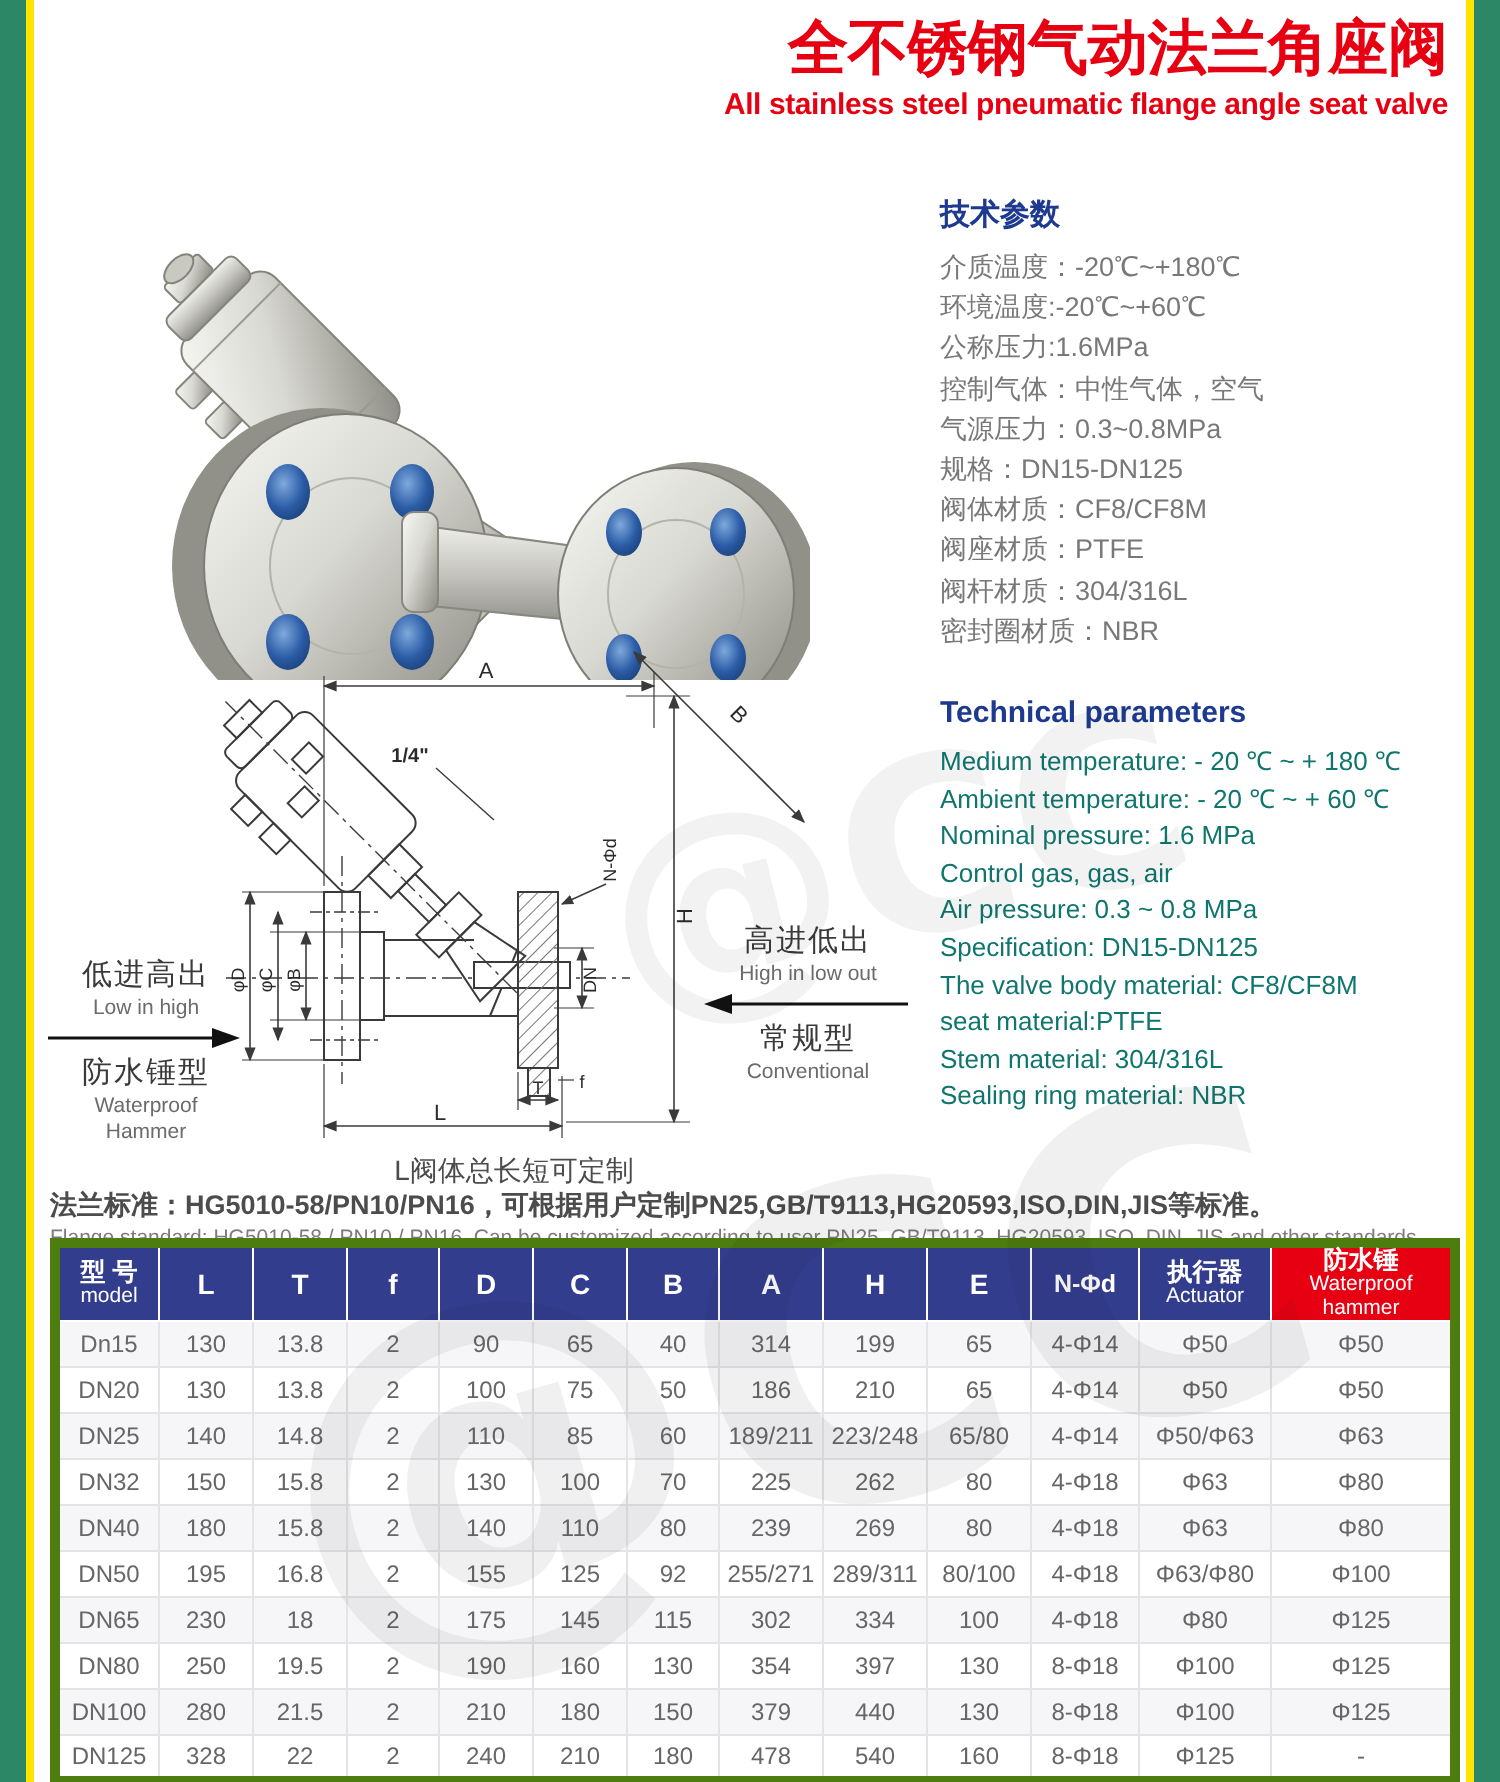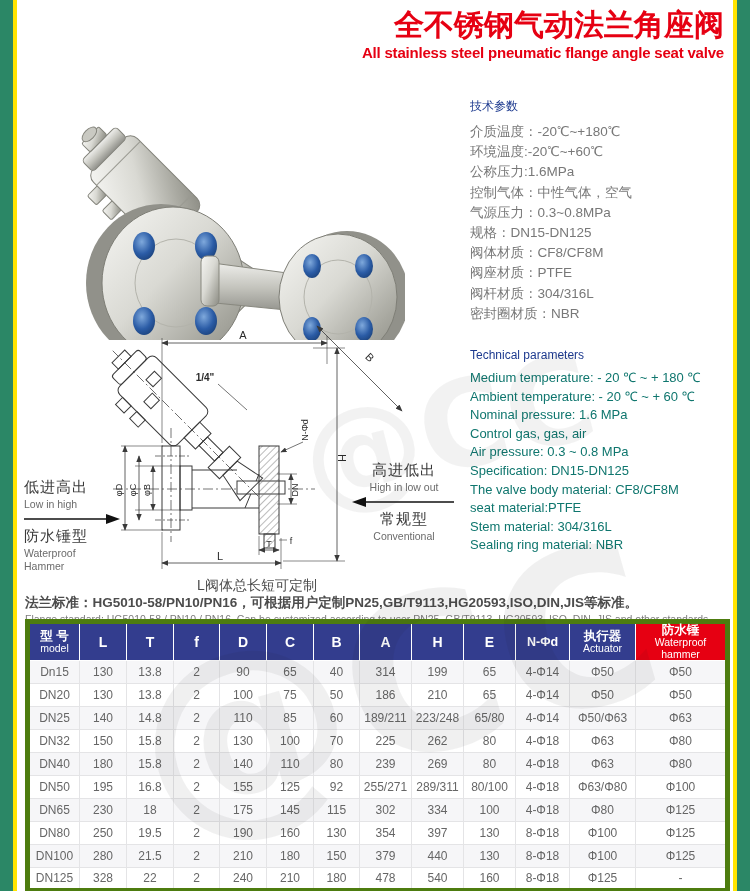--- a/index.html
+++ b/index.html
@@ -19,28 +19,28 @@
 
   .hdr{position:absolute;top:8px;right:26px;text-align:right}
   .title-cn{font-size:30px;font-weight:bold;color:var(--accent-red);line-height:1.1}
   .title-en{font-size:15px;font-weight:bold;color:var(--accent-red);margin-top:3px;letter-spacing:-0.2px}
 
   .photo{position:absolute;left:55px;top:50px;width:350px;height:290px}
 
   .params{position:absolute;width:262px}
   .params-cn{left:470px;top:98px}
   .params-en{left:470px;top:348px}
-  .params .p-title{font-size:12px;font-weight:normal;color:#1d3a8f;margin-bottom:7px}
+  .params .p-title{font-size:15px;font-weight:bold;color:#1d3a8f;margin-bottom:7px}
   .params-cn .p-line{font-size:13.5px;color:#787878;line-height:20.2px}
   .params-en .p-line{font-size:13px;color:#0f766e;line-height:18.6px}
 
   .drawing{position:absolute;left:15px;top:318px;width:450px;height:282px}
 
   .flow{position:absolute;color:#3a3a3a}
-  .flow-left{left:24px;top:478px;width:98px;text-align:left}
+  .flow-left{left:24px;top:478px;width:98px;text-align:center}
   .flow-right{left:350px;top:461px;width:108px;text-align:center}
   .flow .f-cn{font-size:15px;color:#3a3a3a;letter-spacing:1px}
   .flow .f-en{font-size:10.5px;color:#6b6b6b;margin-top:1px}
   .flow .f-arrow{margin:4px 0 3px 0;display:block}
   .flow .f-type-cn{font-size:15px;color:#3a3a3a;letter-spacing:1px;margin-top:3px}
 
   .flange-note{position:absolute;left:25px;top:594px;width:706px}
   .flange-note .fn-cn{font-size:13.5px;font-weight:bold;color:#4c4c4c}
   .flange-note .fn-en{font-size:10.5px;color:#7c7c7c;margin-top:1px}
 

